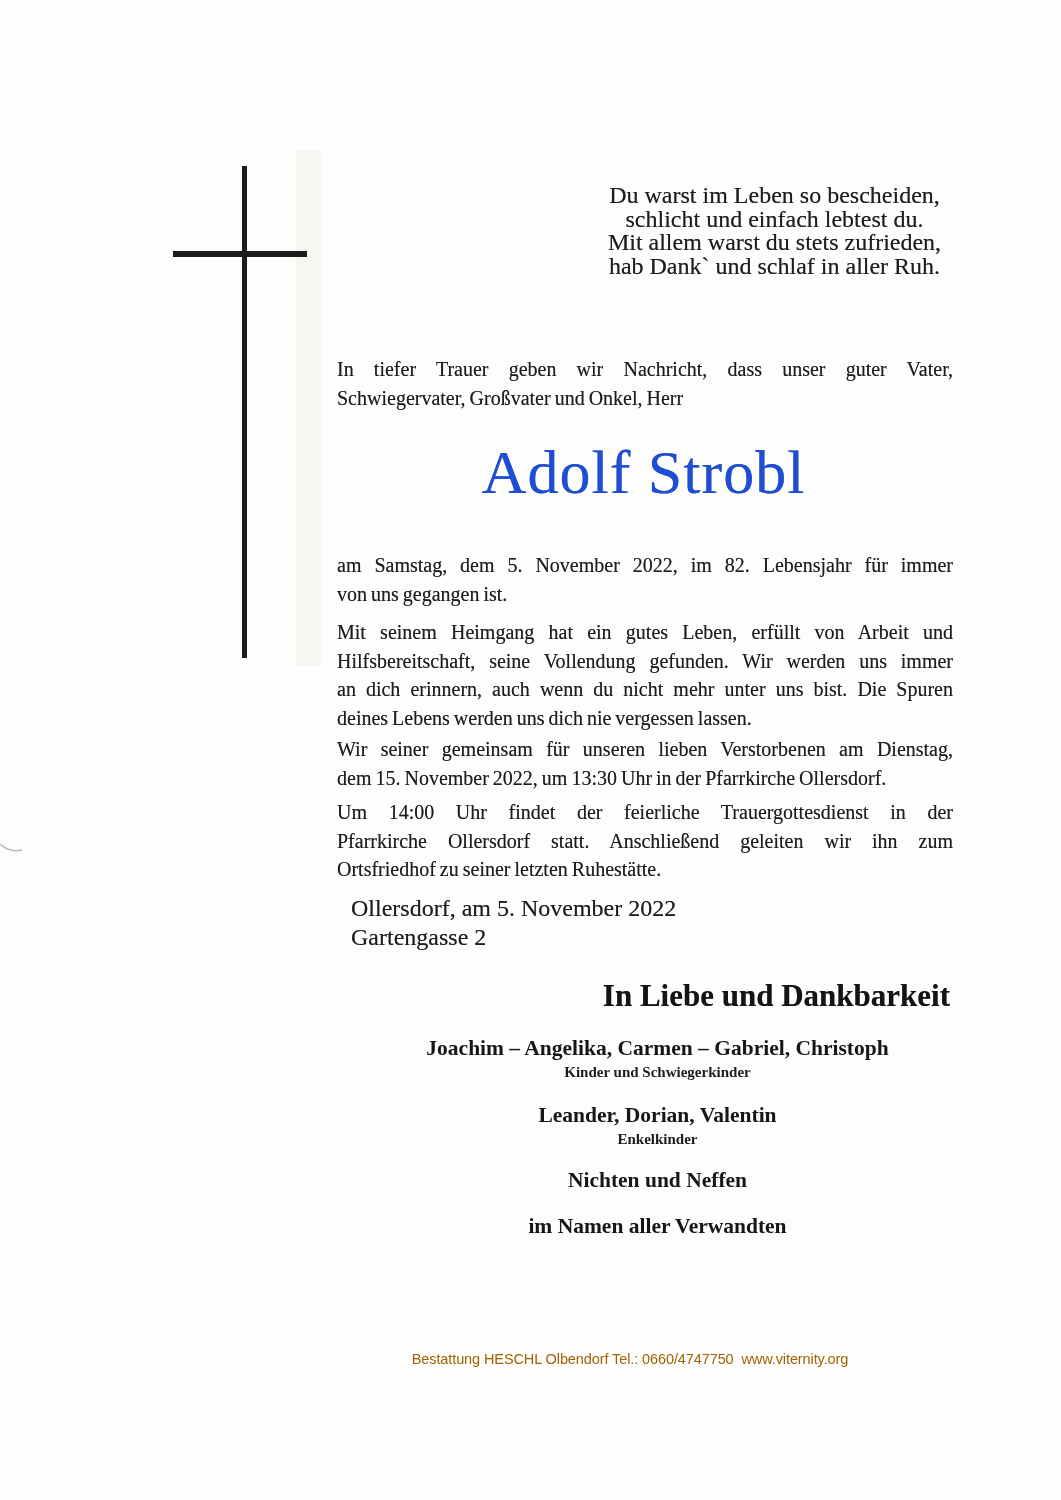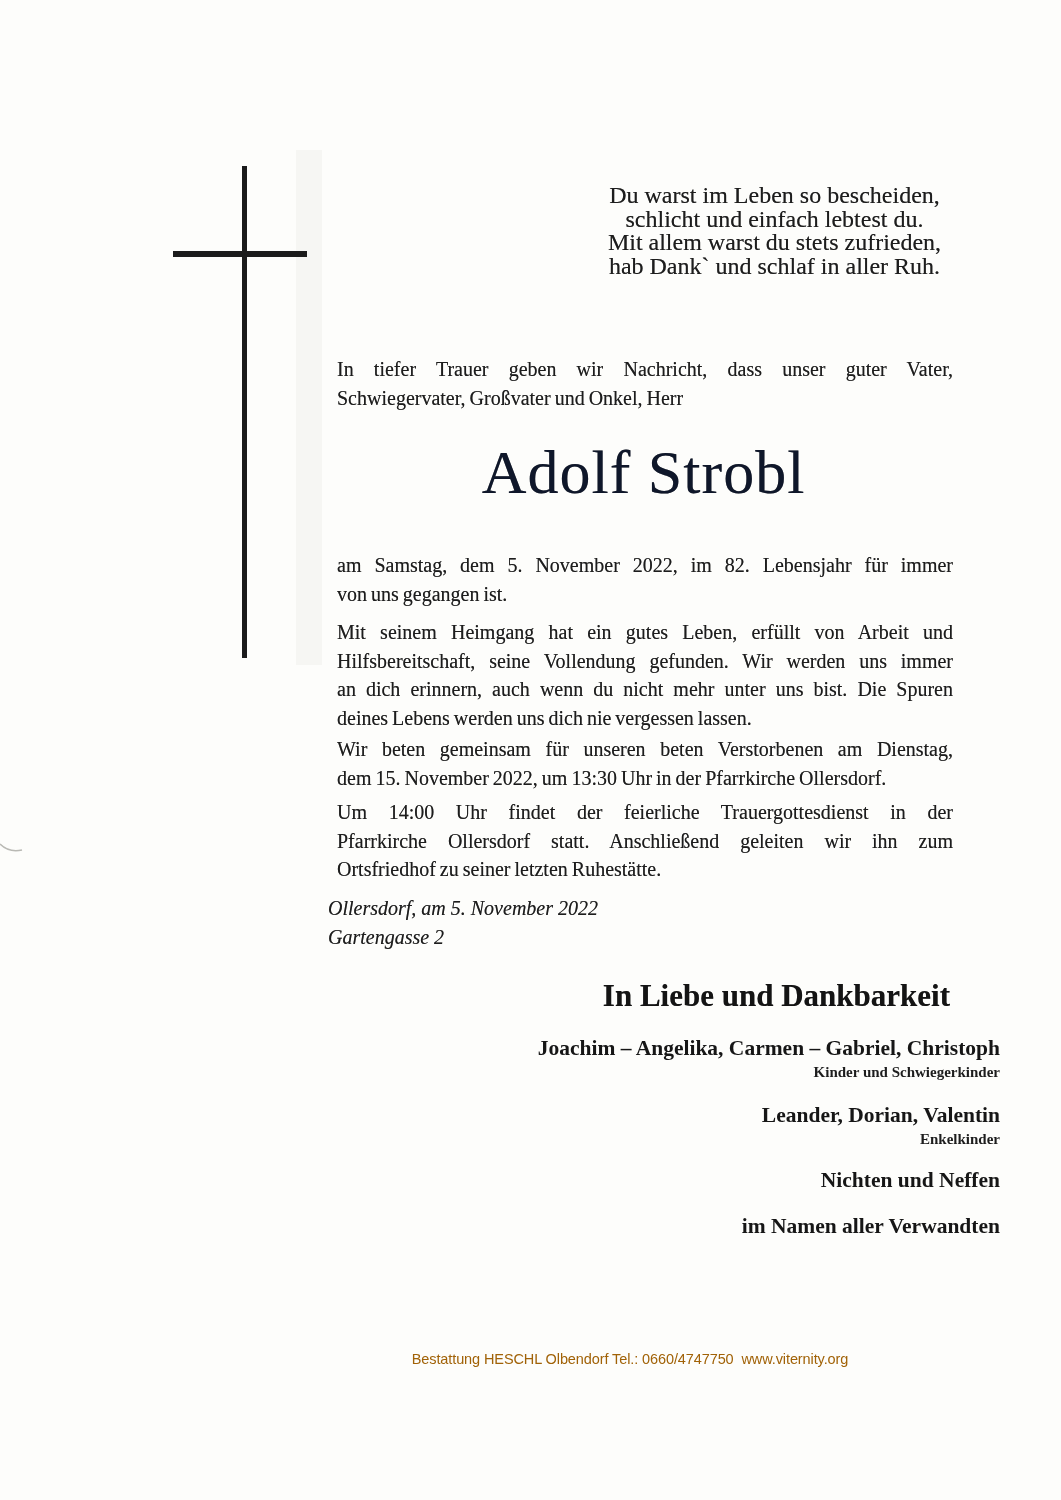--- a/index.html
+++ b/index.html
@@ -49,34 +49,34 @@
 
   .p-intro   { top: 355px; }
   .p-death   { top: 551px; }
   .p-eulogy  { top: 618px; }
   .p-prayer  { top: 735px; }
   .p-service { top: 798px; }
 
   .deceased-name {
     position: absolute; left: 337px; top: 436px; width: 613px;
     font-size: 62px; font-weight: 400; text-align: center;
-    letter-spacing: 1px; line-height: 72px; color: #0f172a;
+    letter-spacing: 1px; line-height: 72px; color: #1d4ed8;
   }
 
   .dateline-block {
-    position: absolute; left: 328px; top: 894px; width: 613px;
-    font-size: 20px; line-height: 28.5px; font-style: italic;
+    position: absolute; left: 351px; top: 894px; width: 613px;
+    font-size: 24px; line-height: 28.5px;
   }
 
   .closing-heading {
     position: absolute; left: 337px; top: 978px; width: 613px;
     font-size: 31px; font-weight: 700; text-align: right; color: #141414;
   }
 
-  .group { position: absolute; left: 287px; width: 713px; text-align: right; }
+  .group { position: absolute; left: 301px; width: 713px; text-align: center; }
   .group .names { font-size: 21.5px; font-weight: 700; color: #161616; }
   .group .relation { font-size: 15px; font-weight: 700; margin-top: 3px; }
   .g1 { top: 1036px; }
   .g2 { top: 1103px; }
   .g3 { top: 1168px; }
   .g4 { top: 1214px; }
 
   .footer {
     position: absolute; left: 300px; top: 1351px; width: 660px;
     font-family: "Liberation Sans", sans-serif;
@@ -120,21 +120,21 @@
     </div>
 
   <div class="par p-eulogy textish">
       <div class="jline">Mit seinem Heimgang hat ein gutes Leben, erfüllt von Arbeit und</div>
       <div class="jline">Hilfsbereitschaft, seine Vollendung gefunden. Wir werden uns immer</div>
       <div class="jline">an dich erinnern, auch wenn du nicht mehr unter uns bist. Die Spuren</div>
       <div class="jline last">deines Lebens werden uns dich nie vergessen lassen.</div>
     </div>
 
   <div class="par p-prayer textish">
-      <div class="jline">Wir beten gemeinsam für unseren beten Verstorbenen am Dienstag,</div>
+      <div class="jline">Wir seiner gemeinsam für unseren lieben Verstorbenen am Dienstag,</div>
       <div class="jline last">dem 15. November 2022, um 13:30 Uhr in der Pfarrkirche Ollersdorf.</div>
     </div>
 
   <div class="par p-service textish">
       <div class="jline">Um 14:00 Uhr findet der feierliche Trauergottesdienst in der</div>
       <div class="jline">Pfarrkirche Ollersdorf statt. Anschließend geleiten wir ihn zum</div>
       <div class="jline last">Ortsfriedhof zu seiner letzten Ruhestätte.</div>
     </div>
 
   <div class="dateline-block textish">

